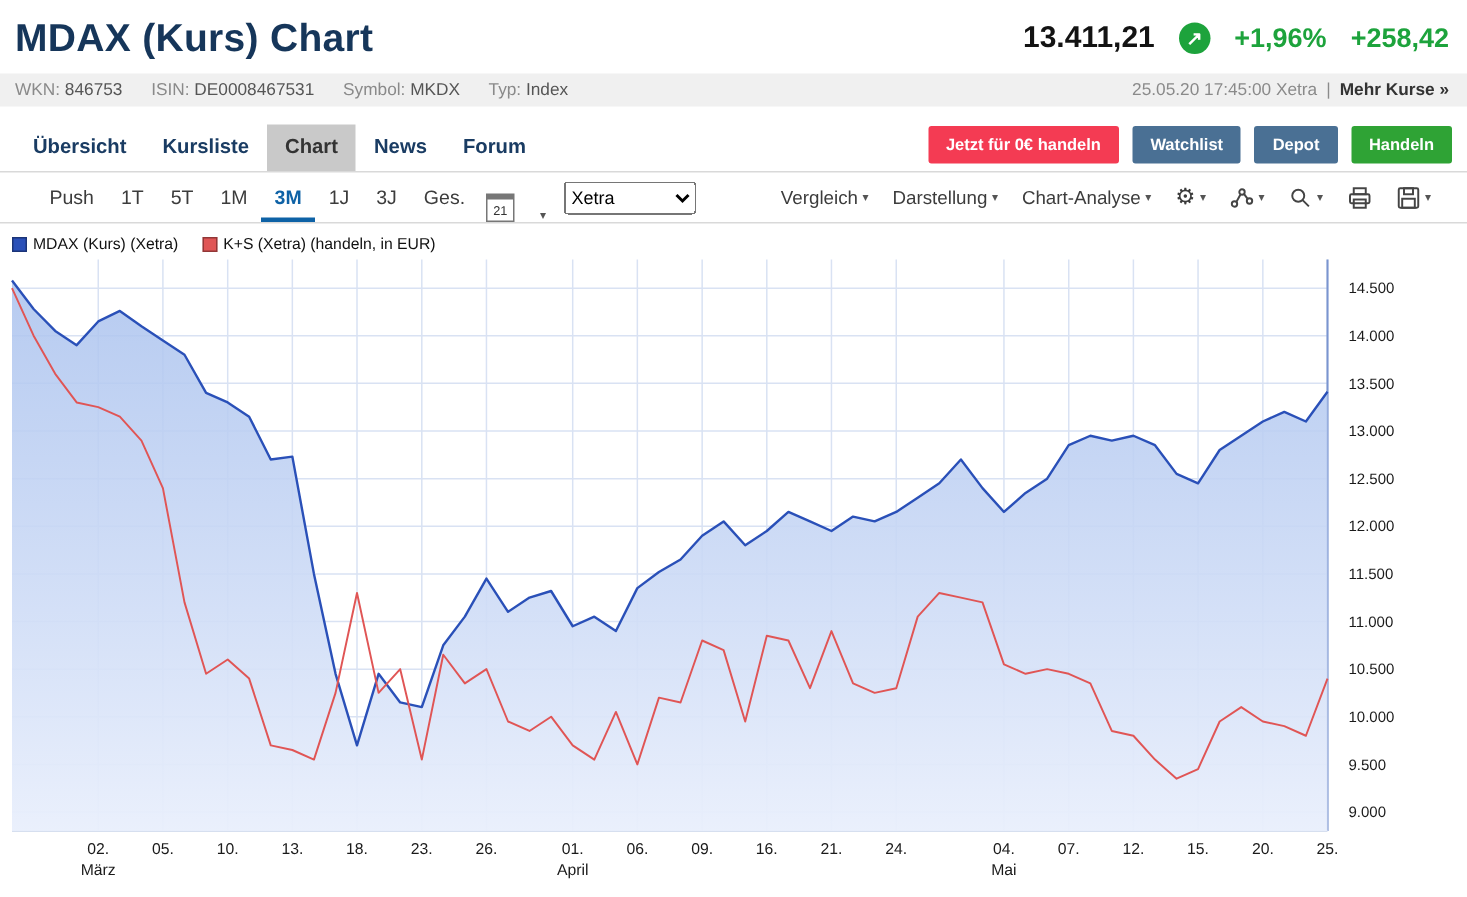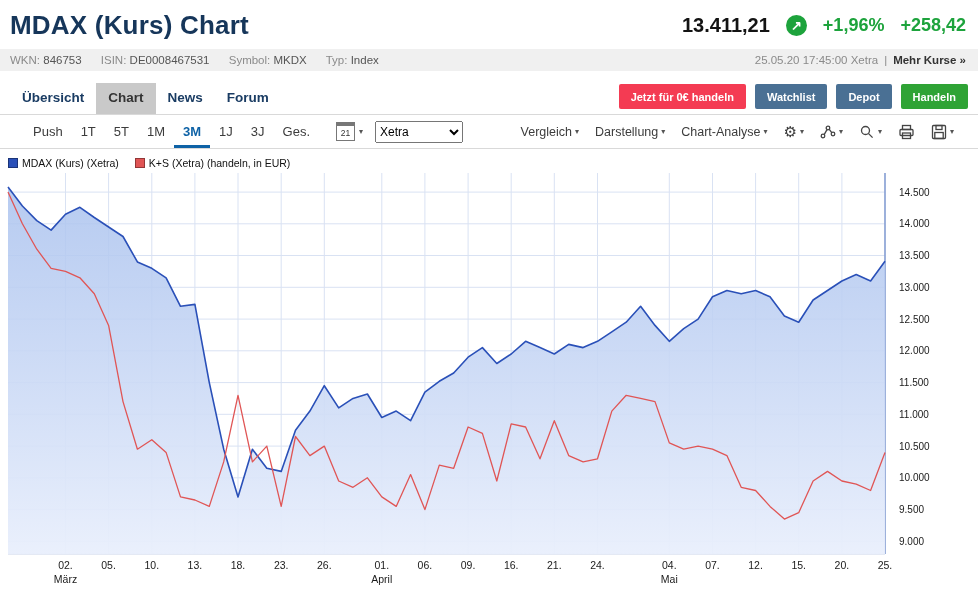--- a/index.html
+++ b/index.html
@@ -38,21 +38,21 @@
   .btn-slate{background:#4a7094}
   .btn-green{background:#2fa335}
 
   
   .toolbar{display:flex;align-items:stretch;border-top:1px solid #d9d9d9;
            border-bottom:1px solid #d9d9d9;padding:0 24px;height:33px;
            font-size:13px;color:#3c3c3c}
   .tleft{display:flex;align-items:stretch}
   .range{display:flex;align-items:center;padding:0 9px;cursor:pointer}
   .range.active{color:#0e62a6;font-weight:700;box-shadow:inset 0 -3px 0 #0e62a6}
-  .calwrap{display:flex;align-items:center;margin:0 12px 0 17px;gap:1px;cursor:pointer}
+  .calwrap{display:flex;align-items:flex-end;margin:0 12px 0 5px;gap:14px;cursor:pointer}
   .cal{width:17px;height:14px;border:1px solid #777;border-top:4px solid #777;
        font-size:8.5px;display:flex;align-items:center;justify-content:center;color:#333}
   .selwrap{display:flex;align-items:center}
   .selwrap select{font-size:12px;height:22px;min-width:88px}
   .caret{font-size:8px;color:#555;margin-left:3px}
   .tright{margin-left:auto;display:flex;align-items:center;gap:16px}
   .menu{display:flex;align-items:center;font-size:12.5px;color:#3c3c3c;cursor:pointer}
   .iconbtn{display:flex;align-items:center;cursor:pointer;color:#3c3c3c}
   .gear{font-size:15px;line-height:1}
   .iconbtn svg{stroke:#444;fill:none;stroke-width:1.3}
@@ -93,20 +93,21 @@
   <div class="metaright">
     <span>25.05.20 17:45:00 Xetra</span>
     <span>|</span>
     <span class="morelink">Mehr Kurse »</span>
   </div>
 </div>
 
 <div class="navrow">
   <div class="tabs">
     <span class="tab">Übersicht</span>
+    <span class="tab">Kursliste</span>
     <span class="tab active">Chart</span>
     <span class="tab">News</span>
     <span class="tab">Forum</span>
   </div>
   <div class="actions">
     <span class="btn btn-trade">Jetzt für 0€ handeln</span>
     <span class="btn btn-slate">Watchlist</span>
     <span class="btn btn-slate">Depot</span>
     <span class="btn btn-green">Handeln</span>
   </div>

